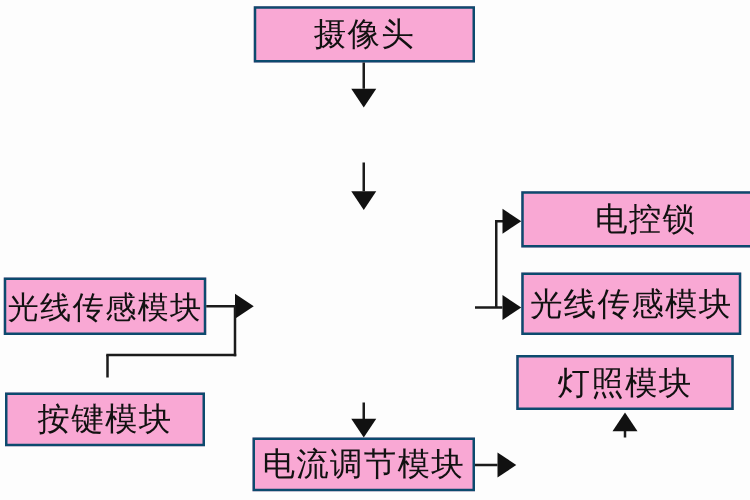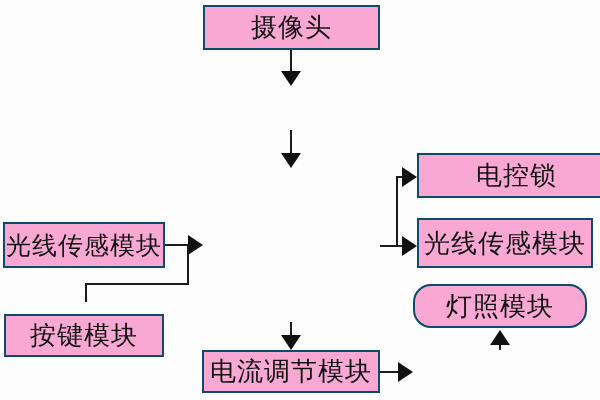--- a/index.html
+++ b/index.html
@@ -25,21 +25,21 @@
     letter-spacing: 1px;
   }
   
   #node-camera        { left: 203px; top: 5px;   width: 177px; height: 45px; }
   #node-image-sensor  { left: 203px; top: 86px;  width: 175px; height: 44px; }
   #node-control       { left: 202px; top: 168px; width: 178px; height: 154px; }
   #node-light-sensor  { left: 3px;   top: 222px; width: 162px; height: 46px; font-size: 25px; }
   #node-button        { left: 4px;   top: 314px; width: 160px; height: 43px; }
   #node-lock          { left: 417px; top: 153px; width: 199px; height: 45px; }
   #node-wireless      { left: 417px; top: 218px; width: 176px; height: 50px; }
-  #node-lighting      { left: 413px; top: 284px; width: 174px; height: 44px; border-radius: 18px; }
+  #node-lighting      { left: 413px; top: 284px; width: 174px; height: 44px; }
   #node-power         { left: 413px; top: 349px; width: 177px; height: 46px; }
   #node-current       { left: 202px; top: 350px; width: 178px; height: 43px; }
 
   .line { position: absolute; background: #1b1b1b; }
   .arrow { position: absolute; width: 0; height: 0; }
   .arrow.down  { border-left: 10px solid transparent; border-right: 10px solid transparent; border-top: 15px solid #111; }
   .arrow.up    { border-left: 10px solid transparent; border-right: 10px solid transparent; border-bottom: 15px solid #111; }
   .arrow.right { border-top: 10px solid transparent; border-bottom: 10px solid transparent; border-left: 15px solid #111; }
 </style>
 </head>

